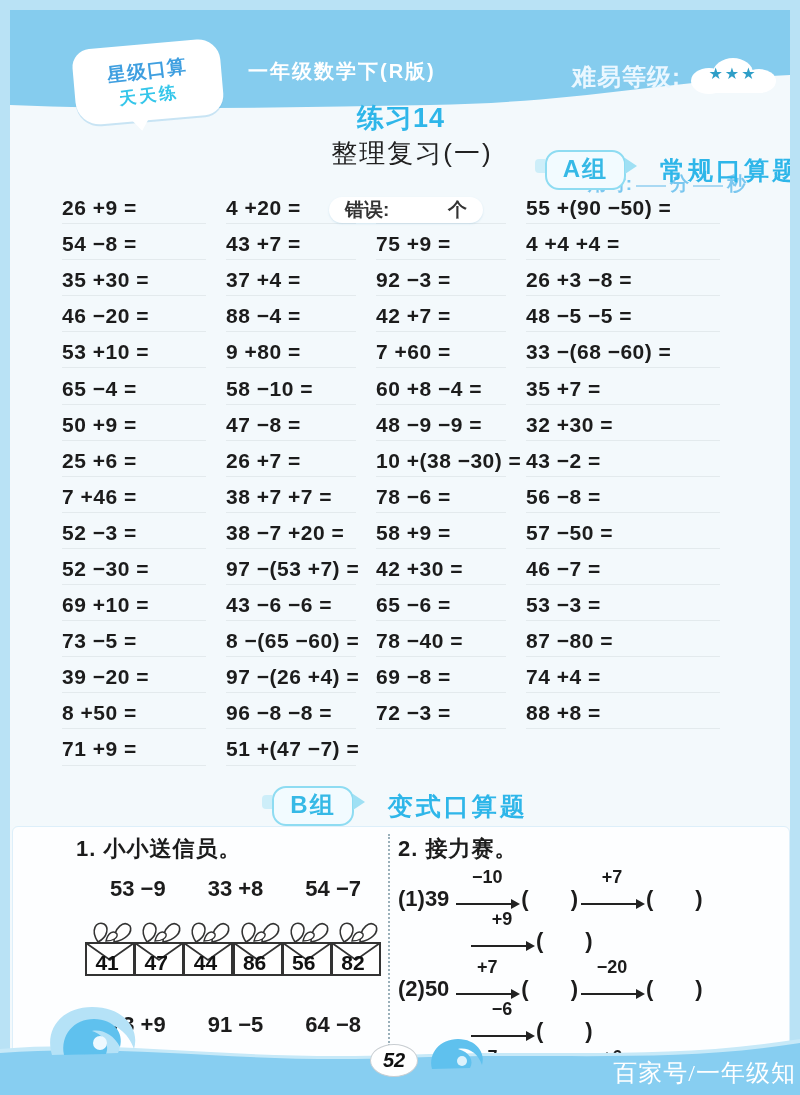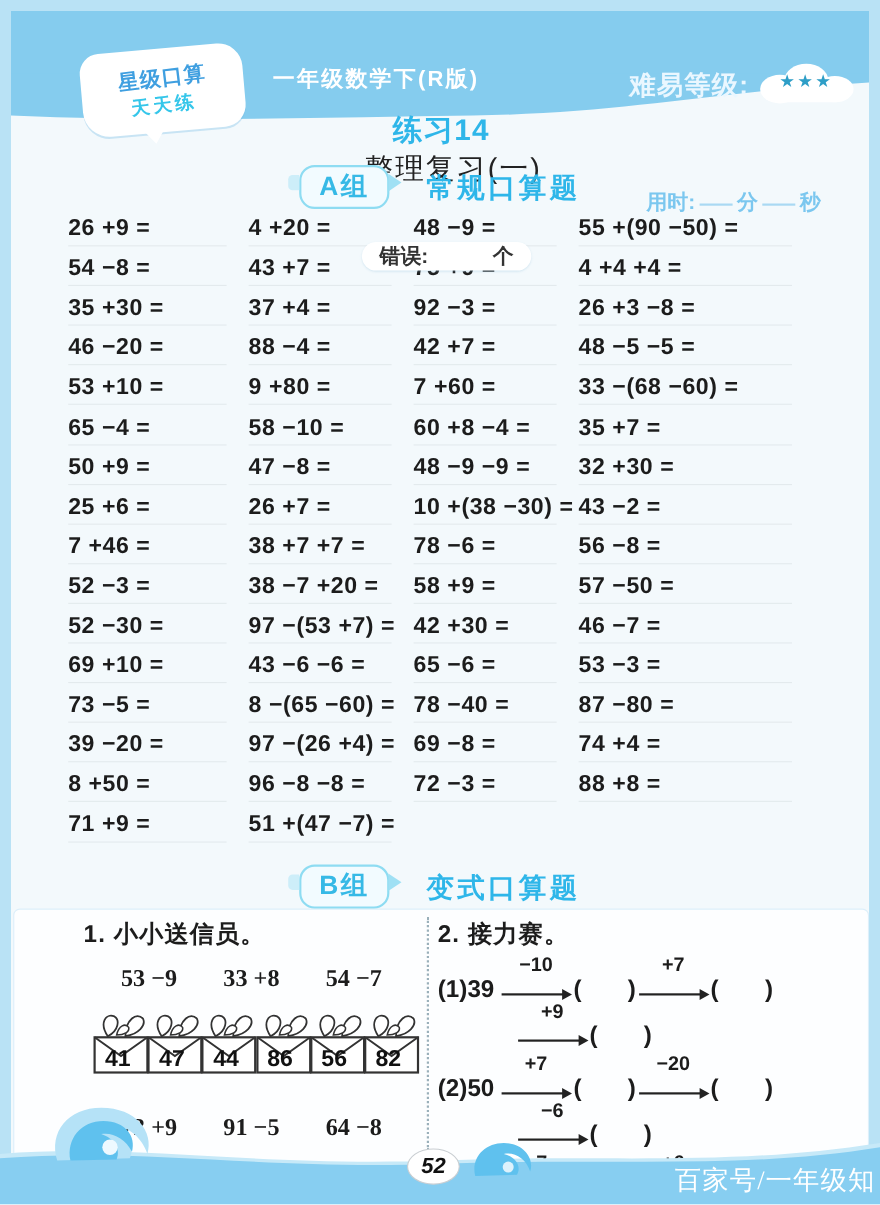--- a/index.html
+++ b/index.html
@@ -26,25 +26,25 @@
 
   
   .titlerow{position:absolute;left:56px;top:100px;width:690px;height:42px;z-index:3;display:flex;align-items:center;flex-direction:column;}
   .clock{width:32px;height:34px;margin-right:6px;}
   .exno{font-size:27px;font-weight:800;color:#2eb6e9;letter-spacing:1px;}
   .extitle{font-size:26px;font-weight:400;color:#222;margin-left:22px;letter-spacing:2px;}
   .timer{margin-left:auto;font-size:19px;font-weight:700;color:#7bc7ef;display:flex;align-items:flex-start;}
   .timer .blank{display:inline-block;width:30px;border-bottom:2px solid #a9d9f3;margin:0 4px 3px 4px;height:14px;}
   .errpill{margin-left:10px;background:#ffffff;border-radius:17px;height:34px;min-width:122px;
         display:flex;align-items:center;justify-content:space-between;padding:0 16px;
-        font-size:19px;font-weight:700;color:#333;box-shadow:0 1px 2px rgba(140,190,220,.3);margin-top:23px;}
+        font-size:19px;font-weight:700;color:#333;box-shadow:0 1px 2px rgba(140,190,220,.3);}
 
   
   .secheader{position:absolute;width:100%;display:flex;justify-content:center;align-items:center;z-index:3;}
-  .sec-a{top:150px;} .sec-b{top:786px;}
+  .sec-a{top:150px;justify-content:flex-end;} .sec-b{top:786px;}
   .grouppill{position:relative;border:2px solid #8edcf2;background:#f2fbff;border-radius:14px;
         padding:1px 16px 3px 16px;font-size:24px;font-weight:800;color:#36b9e6;letter-spacing:2px;}
   .grouppill:before{content:"";position:absolute;left:-12px;top:7px;width:10px;height:14px;
         background:#cdeef9;border-radius:4px 0 0 4px;}
   .grouppill:after{content:"";position:absolute;right:-13px;top:6px;border-top:8px solid transparent;
         border-bottom:8px solid transparent;border-left:12px solid #9fe0f4;}
   .sectitle{font-size:25px;font-weight:800;color:#2eb6e9;letter-spacing:3px;margin-left:34px;}
 
   
   .grid{position:absolute;left:62px;top:190px;width:678px;height:578px;display:grid;
@@ -52,21 +52,21 @@
   .pcell{position:relative;display:flex;align-items:center;font-size:21px;font-weight:700;
         letter-spacing:.5px;white-space:nowrap;}
   .pcell:after{content:"";position:absolute;left:0;right:20px;bottom:2px;border-bottom:1px solid #e3eaed;}
 
   
   .bbox{position:absolute;left:12px;top:826px;width:776px;height:246px;background:#fdfeff;
         border:1px solid #ddeffa;border-radius:6px;z-index:2;}
   .bdivider{position:absolute;left:388px;top:834px;height:212px;border-left:2px dotted #9ab0ba;z-index:3;}
   .mail{position:absolute;left:76px;top:834px;width:300px;z-index:3;}
   .mail .btitle,.relay .btitle{font-size:22px;font-weight:800;letter-spacing:1px;color:#1c1c1c;}
-  .mailrow{display:flex;gap:42px;margin-top:12px;margin-left:34px;font-size:22px;font-weight:700;white-space:nowrap;font-family:Liberation Serif, serif;}
+  .mailrow{display:flex;gap:42px;margin-top:12px;margin-left:34px;font-size:22px;font-weight:700;white-space:nowrap;}
   .mailrow.bottom{margin-top:34px;}
   .envrow{display:flex;gap:3px;margin-top:16px;margin-left:8px;}
   .envelope{position:relative;width:52px;height:60px;}
   .envelope svg{position:absolute;left:0;top:0;}
   .envelope .num{position:absolute;left:0;bottom:3px;width:100%;text-align:center;
         font-size:21px;font-weight:700;color:#111;}
 
   .relay{position:absolute;left:398px;top:834px;width:380px;z-index:3;}
   .relaygroup{margin-top:2px;}
   .relayrow{display:flex;align-items:flex-end;height:46px;font-size:22px;font-weight:700;white-space:nowrap;}

